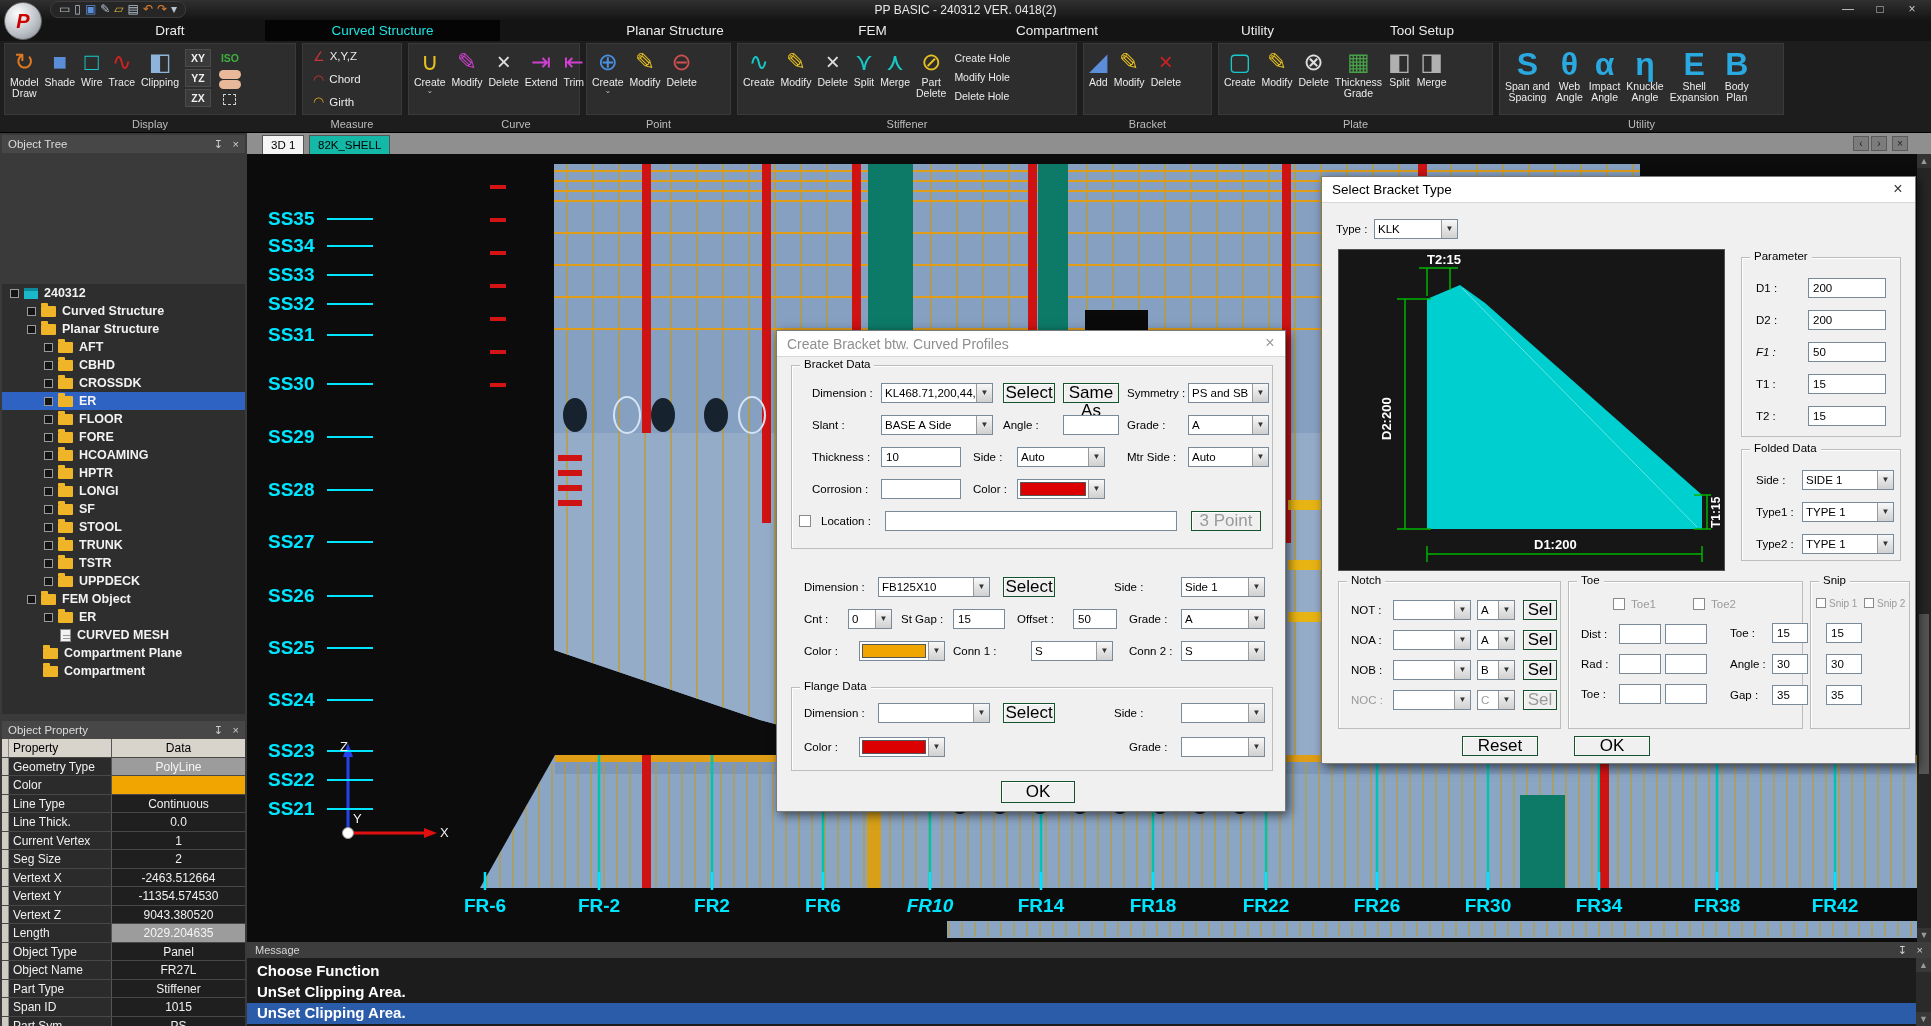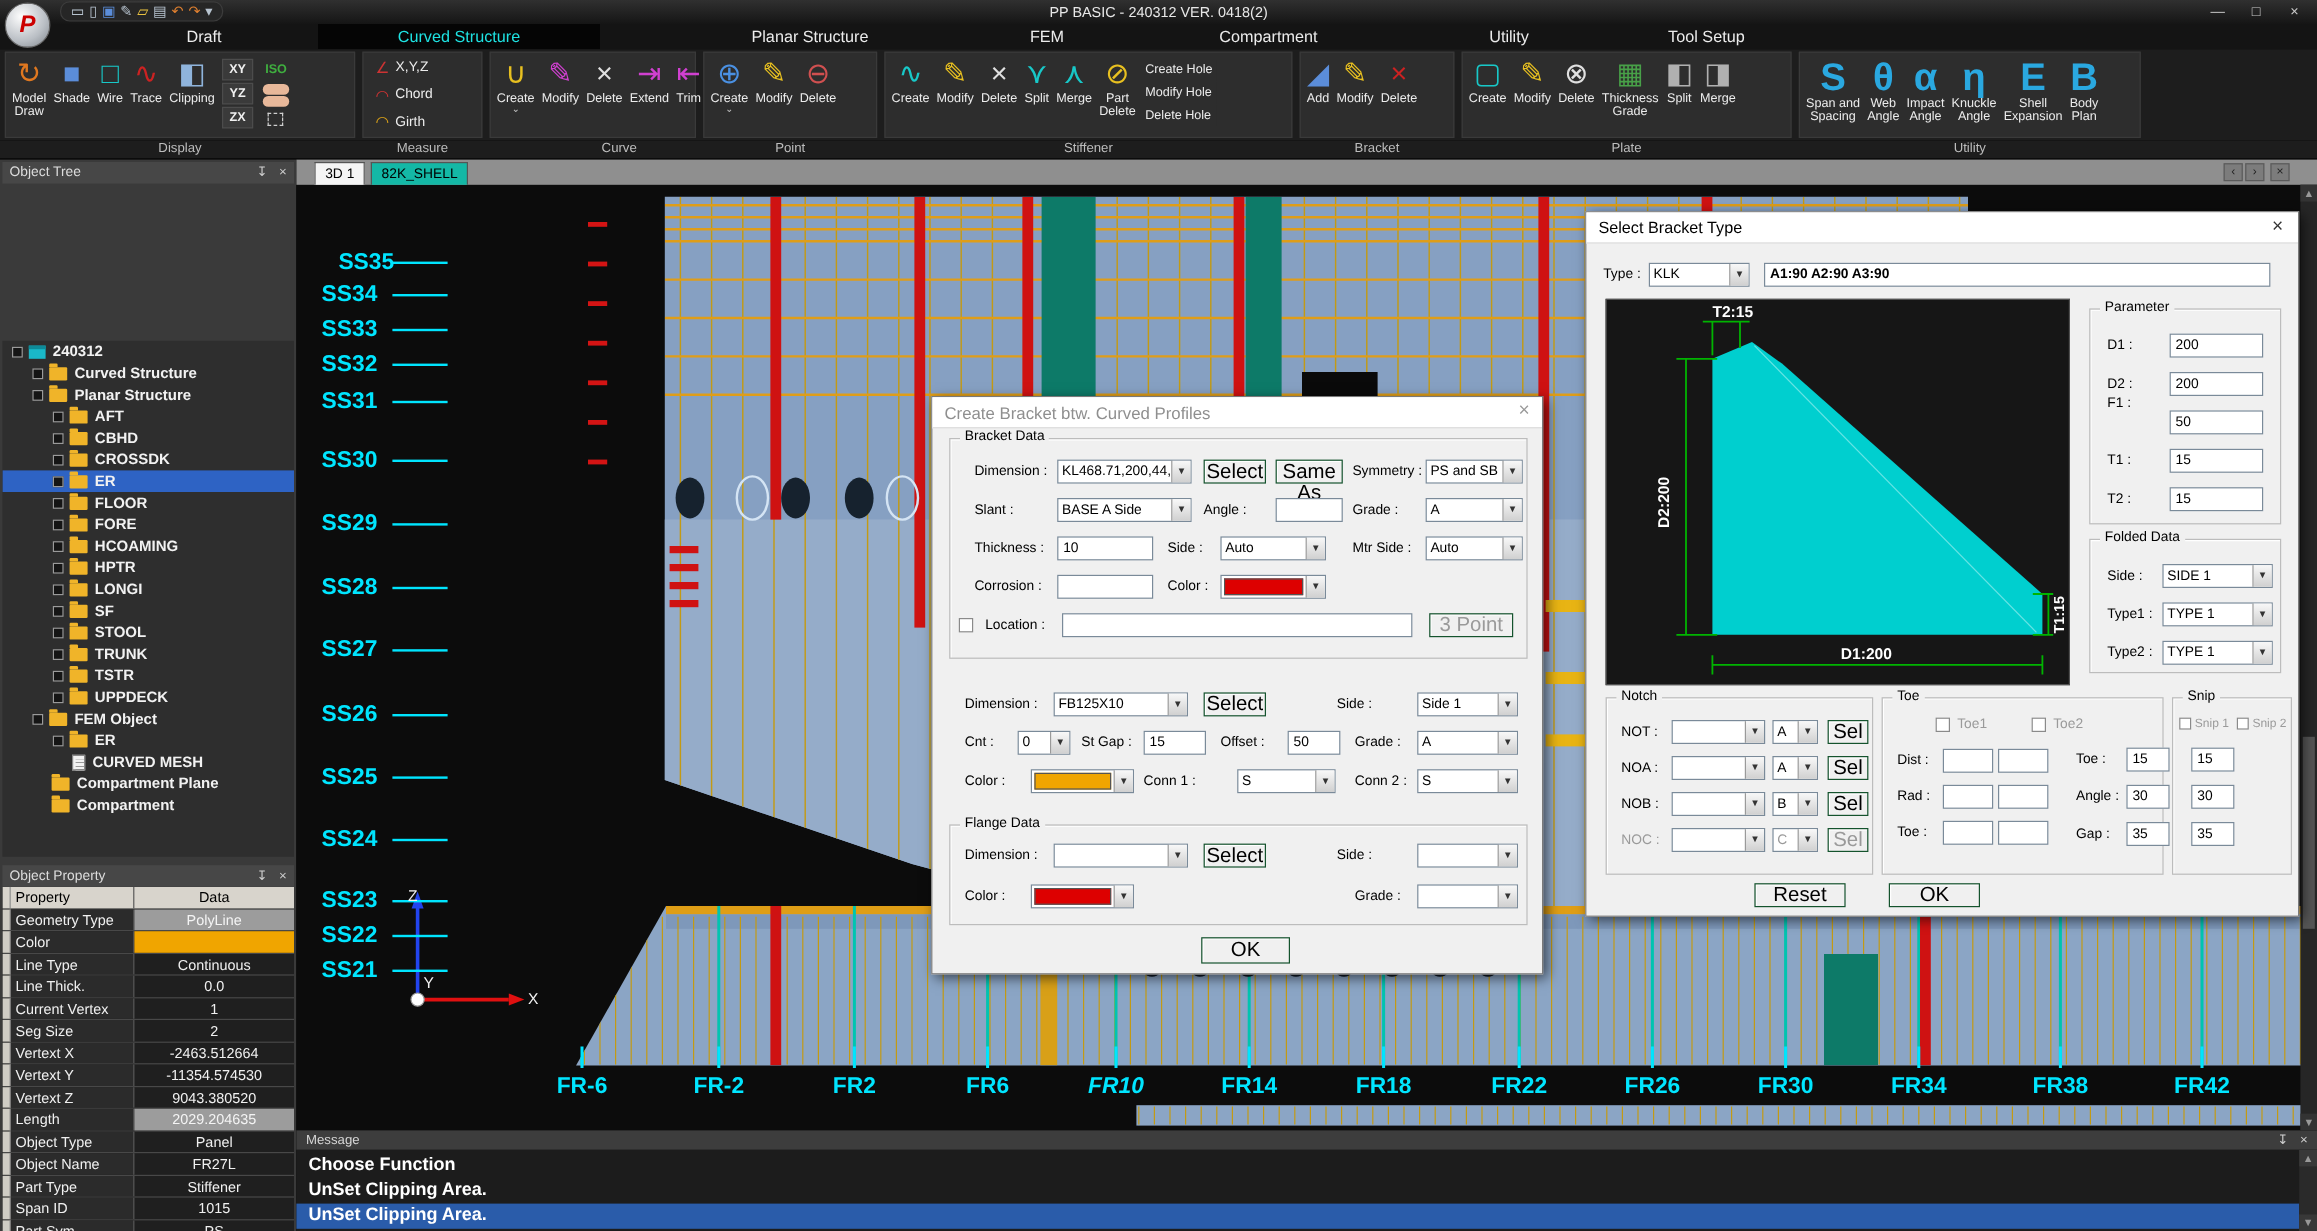--- a/index.html
+++ b/index.html
@@ -921,21 +921,21 @@
 
       <g>
         <line x1="101" y1="622" x2="101" y2="700" stroke="#2244ee" stroke-width="3"></line>
         <polygon points="96,624 106,624 101,610" fill="#2244ee"></polygon>
         <line x1="101" y1="700" x2="177" y2="700" stroke="#e01010" stroke-width="3"></line>
         <polygon points="177,695 177,705 190,700" fill="#e01010"></polygon>
         <circle cx="101" cy="700" r="5.5" fill="#ffffff" stroke="#999" stroke-width="1"></circle>
       </g>
     </svg>
     <div id="sswrap">
-        <div class="sslab" style="left: 35px; top: 75px;">SS35</div>
+        <div class="sslab" style="left: 21px; top: 75px;">SS35</div>
         <div class="ssline" style="left: 80px; top: 85px;"></div>
         <div class="sslab" style="left: 21px; top: 102px;">SS34</div>
         <div class="ssline" style="left: 80px; top: 112px;"></div>
         <div class="sslab" style="left: 21px; top: 131px;">SS33</div>
         <div class="ssline" style="left: 80px; top: 141px;"></div>
         <div class="sslab" style="left: 21px; top: 160px;">SS32</div>
         <div class="ssline" style="left: 80px; top: 170px;"></div>
         <div class="sslab" style="left: 21px; top: 191px;">SS31</div>
         <div class="ssline" style="left: 80px; top: 201px;"></div>
         <div class="sslab" style="left: 21px; top: 240px;">SS30</div>
@@ -1119,21 +1119,20 @@
   <div class="dlg" id="dlg2" style="left:1321px;top:176px;width:595px;height:588px">
     <div class="dtitle">
       <span class="tx">Select Bracket Type</span>
       <span class="dclose" style="right:6px">×</span>
     </div>
     <div class="dlbl" style="left:14px;top:42px">Type :</div>
     <div class="combo" style="left:52px;top:42px;width:84px">
         <span class="val">KLK</span>
         <span class="dd">▼</span>
       </div>
-    <div class="fld" style="left:148px;top:42px;width:422px;font-weight:bold">A1:90  A2:90  A3:90</div>
 
     <div id="bktpreview">
       <svg width="385" height="320">
         <path d="M88,49 L121,35 L146,53 L363,245 L363,279 L88,279 Z" fill="#00cfcf"></path>
         <line x1="123" y1="38" x2="358" y2="277" stroke="#66e4e4" stroke-width="1"></line>
         <g stroke="#00b400" stroke-width="1.5">
           <line x1="66" y1="49" x2="66" y2="279"></line>
             <line x1="58" y1="49" x2="92" y2="49"></line>
             <line x1="58" y1="279" x2="92" y2="279"></line>
           <line x1="88" y1="18" x2="88" y2="46"></line>
@@ -1153,21 +1152,21 @@
       </svg>
     </div>
 
     <div class="grpbox" style="left:419px;top:80px;width:160px;height:180px">
       <span class="grpcap">Parameter</span>
       <div id="paramrows">
           <div class="dlbl" style="left: 14px; top: 20px;">D1 :</div>
           <div class="fld" style="left: 66px; top: 20px; width: 78px;">200</div>
           <div class="dlbl" style="left: 14px; top: 52px;">D2 :</div>
           <div class="fld" style="left: 66px; top: 52px; width: 78px;">200</div>
-          <div class="dlbl" style="left: 14px; top: 68px;">F1 :</div>
+          <div class="dlbl" style="left: 14px; top: 84px; font-style: italic;">F1 :</div>
           <div class="fld" style="left: 66px; top: 84px; width: 78px;">50</div>
           <div class="dlbl" style="left: 14px; top: 116px;">T1 :</div>
           <div class="fld" style="left: 66px; top: 116px; width: 78px;">15</div>
           <div class="dlbl" style="left: 14px; top: 148px;">T2 :</div>
           <div class="fld" style="left: 66px; top: 148px; width: 78px;">15</div>
         </div>
     </div>
     <div class="grpbox" style="left:419px;top:272px;width:160px;height:112px">
       <span class="grpcap">Folded Data</span>
       <div id="foldedrows">

